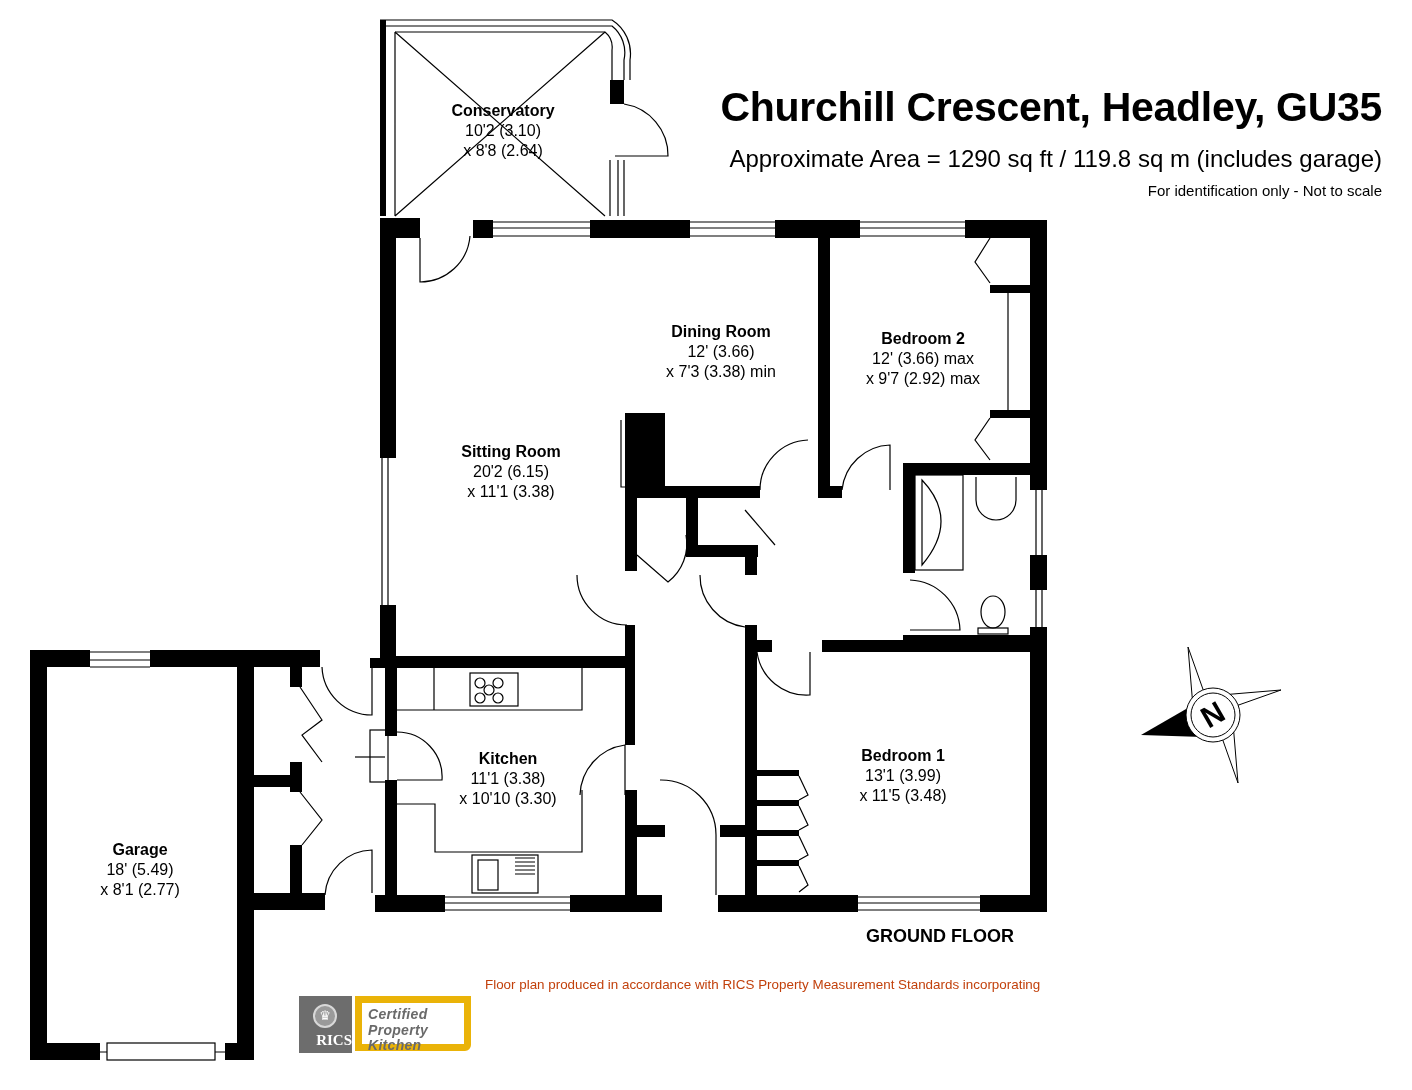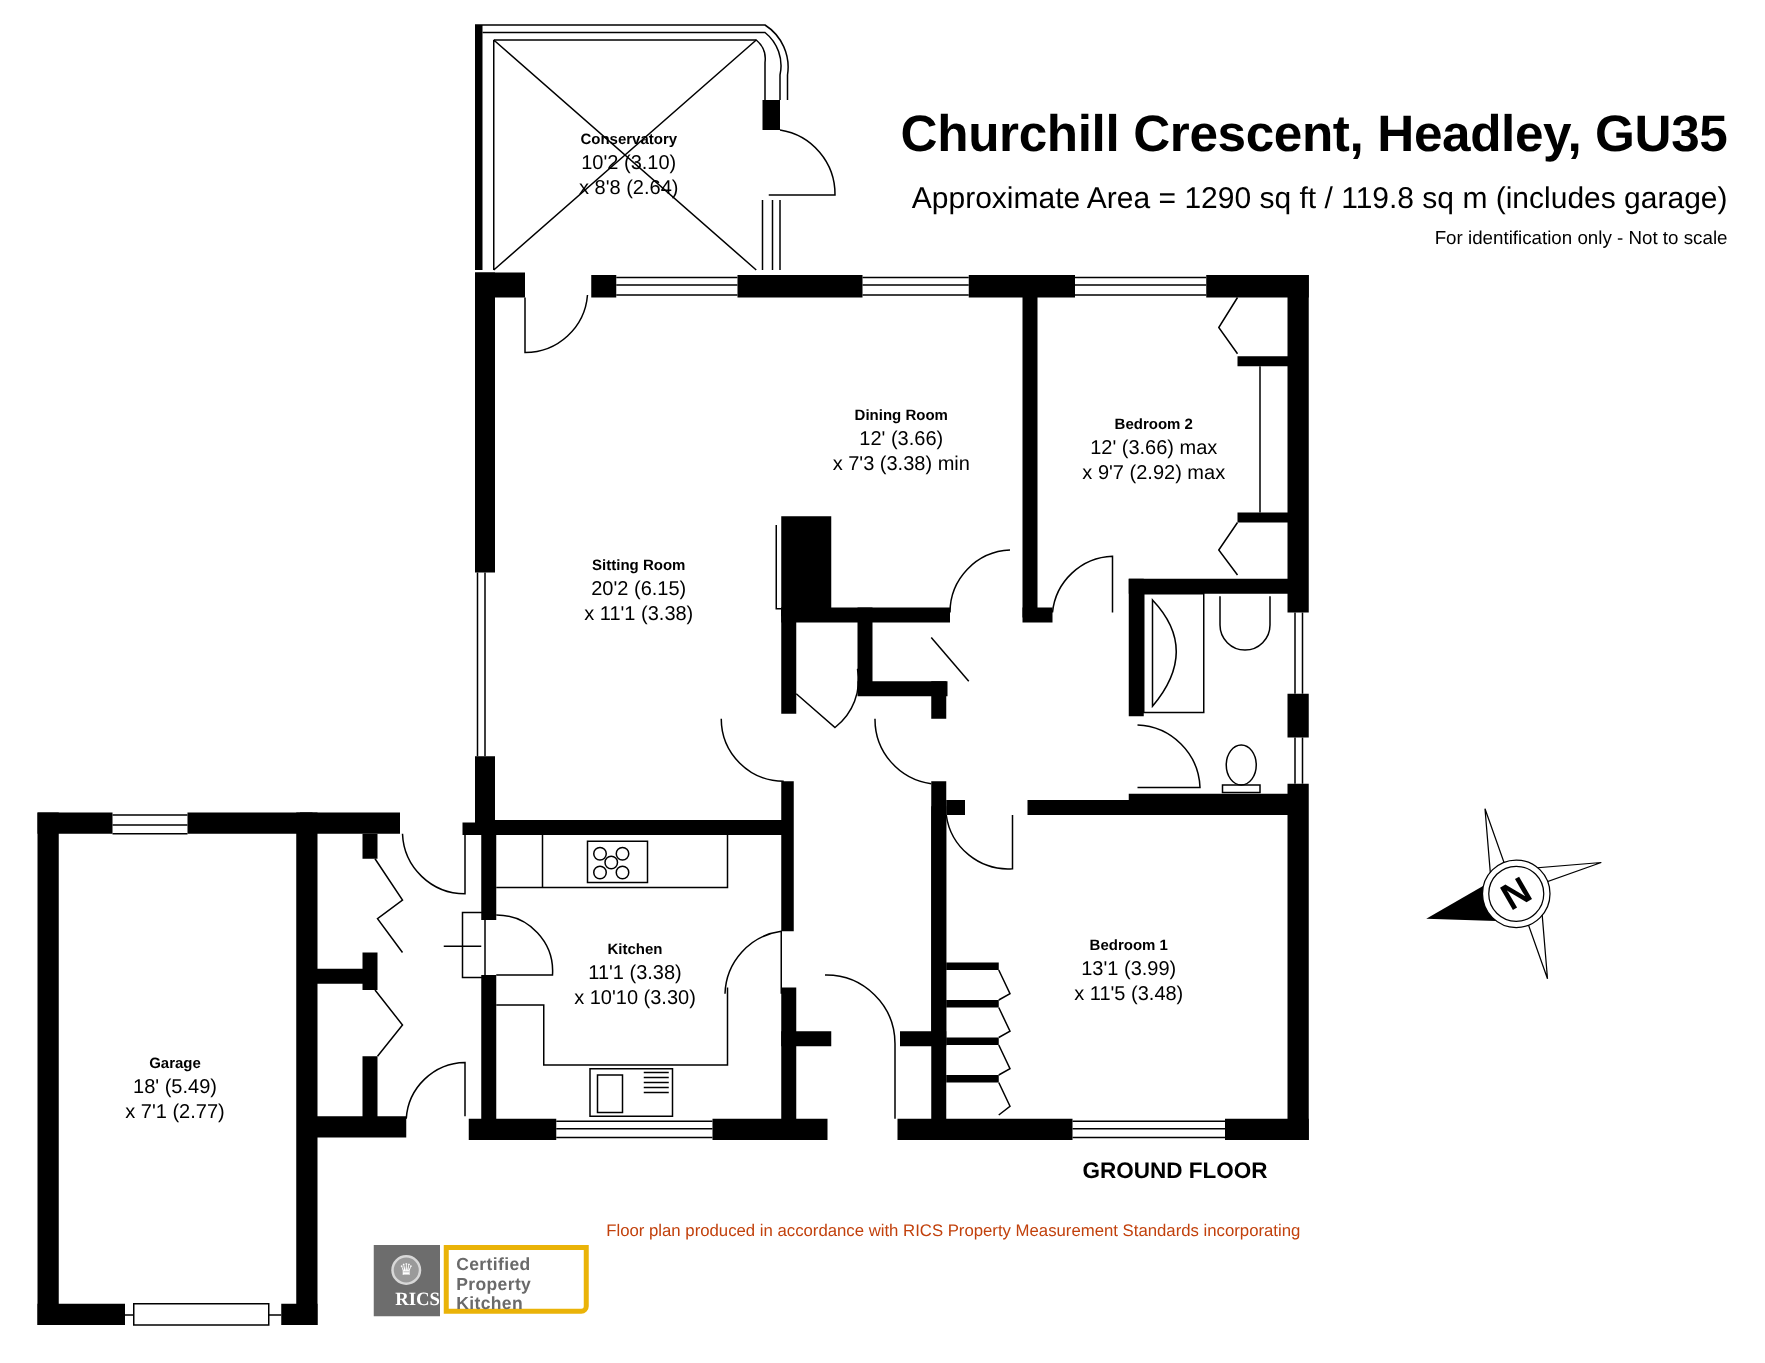--- a/index.html
+++ b/index.html
@@ -2,28 +2,28 @@
 <html><head>
 <meta charset="utf-8">
 <style>
   html,body{margin:0;padding:0;background:#ffffff;}
   body{width:1412px;height:1090px;position:relative;overflow:hidden;font-family:"Liberation Sans",sans-serif;color:#000;}
   #plan{position:absolute;left:0;top:0;width:1412px;height:1090px;}
   .title{position:absolute;right:30px;top:84px;font-family:"Liberation Sans",sans-serif;font-weight:bold;font-size:41px;letter-spacing:-0.3px;white-space:nowrap;}
   .subtitle{position:absolute;right:30px;top:145px;font-size:24px;white-space:nowrap;}
   .note{position:absolute;right:30px;top:182px;font-size:15px;white-space:nowrap;}
   .room-label{position:absolute;text-align:center;transform:translateX(-50%);line-height:20px;font-size:16px;white-space:nowrap;}
-  .room-label .name{font-weight:bold;font-size:12px;display:block;}
+  .room-label .name{font-weight:bold;font-size:16px;display:block;}
   .room-label .dim{display:block;}
   .floor-label{position:absolute;left:866px;top:926px;font-weight:bold;font-size:18px;}
   .rics{position:absolute;left:299px;top:996px;width:174px;height:57px;}
   .rics-left{position:absolute;left:0;top:0;width:53px;height:57px;background:#6d6d6d;color:#fff;}
   .rics-left .logo{position:absolute;left:14px;top:8px;width:24px;height:24px;border-radius:50%;background:#9a9a9a;border:2px solid #d8d8d8;box-sizing:border-box;font-size:13px;line-height:20px;text-align:center;color:#fff;}
   .rics-left .txt{position:absolute;left:0;width:53px;top:36px;text-align:right;font-family:"Liberation Serif",serif;font-weight:bold;font-size:15px;}
-  .rics-right{position:absolute;left:56px;top:0;width:116px;height:55px;border:4px solid #eab308;border-radius:0 0 6px 0;box-sizing:border-box;padding:4px 0 0 6px;}
+  .rics-right{position:absolute;left:56px;top:0;width:116px;height:55px;border:7px solid #eab308;border-radius:0 0 6px 0;box-sizing:border-box;padding:4px 0 0 6px;font-style:italic;}
   .rics-right span{display:block;font-weight:bold;font-size:14px;line-height:15.5px;color:#6a6a6a;letter-spacing:0.3px;}
   .footer{position:absolute;left:485px;top:976px;font-size:13.4px;line-height:17.5px;color:#c2410c;white-space:nowrap;}
 </style>
 </head>
 <body>
 
 <svg id="plan" viewBox="0 0 1412 1090" xmlns="http://www.w3.org/2000/svg">
   <g fill="#000" stroke="none">
 
     <rect x="380" y="20" width="6" height="196"></rect>
@@ -216,21 +216,21 @@
   <span class="dim">x 10'10 (3.30)</span>
 </div>
 <div class="room-label" style="left:903px;top:746px;">
   <span class="name">Bedroom 1</span>
   <span class="dim">13'1 (3.99)</span>
   <span class="dim">x 11'5 (3.48)</span>
 </div>
 <div class="room-label" style="left:140px;top:840px;">
   <span class="name">Garage</span>
   <span class="dim">18' (5.49)</span>
-  <span class="dim">x 7'1 (2.77)</span>
+  <span class="dim">x 8'1 (2.77)</span>
 </div>
 
 <div class="floor-label">GROUND FLOOR</div>
 
 <div class="rics">
   <div class="rics-left">
     <div class="logo">♛</div>
     <div class="txt">RICS</div>
   </div>
   <div class="rics-right">

